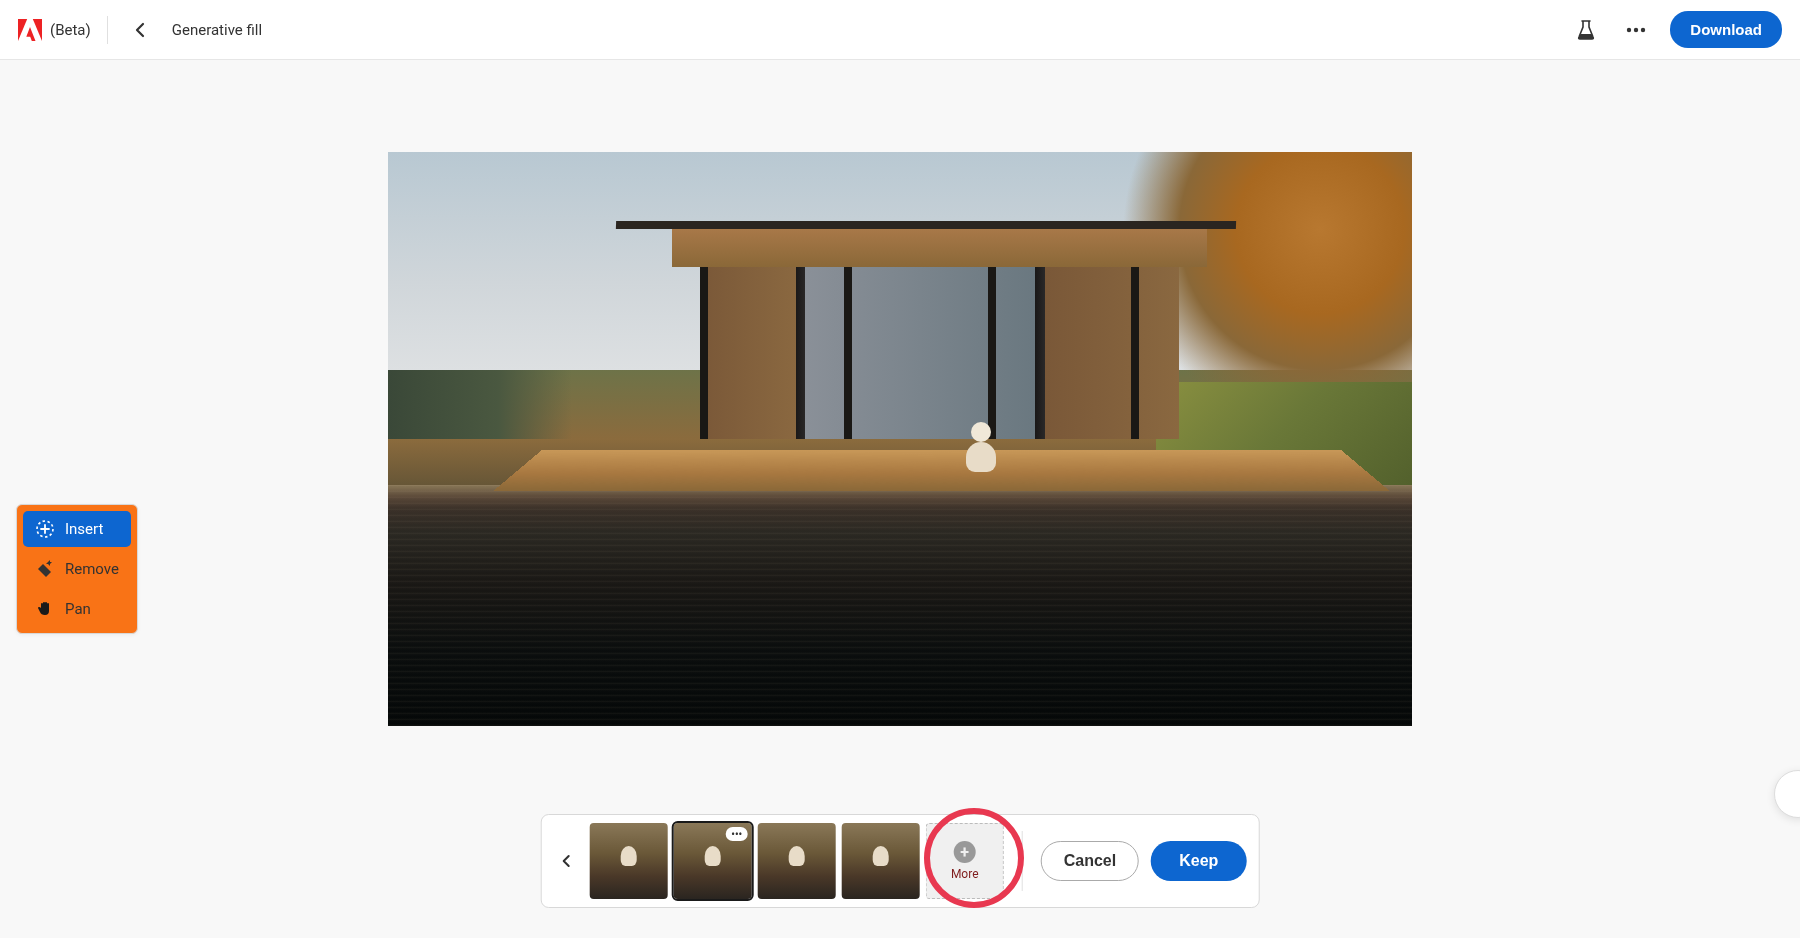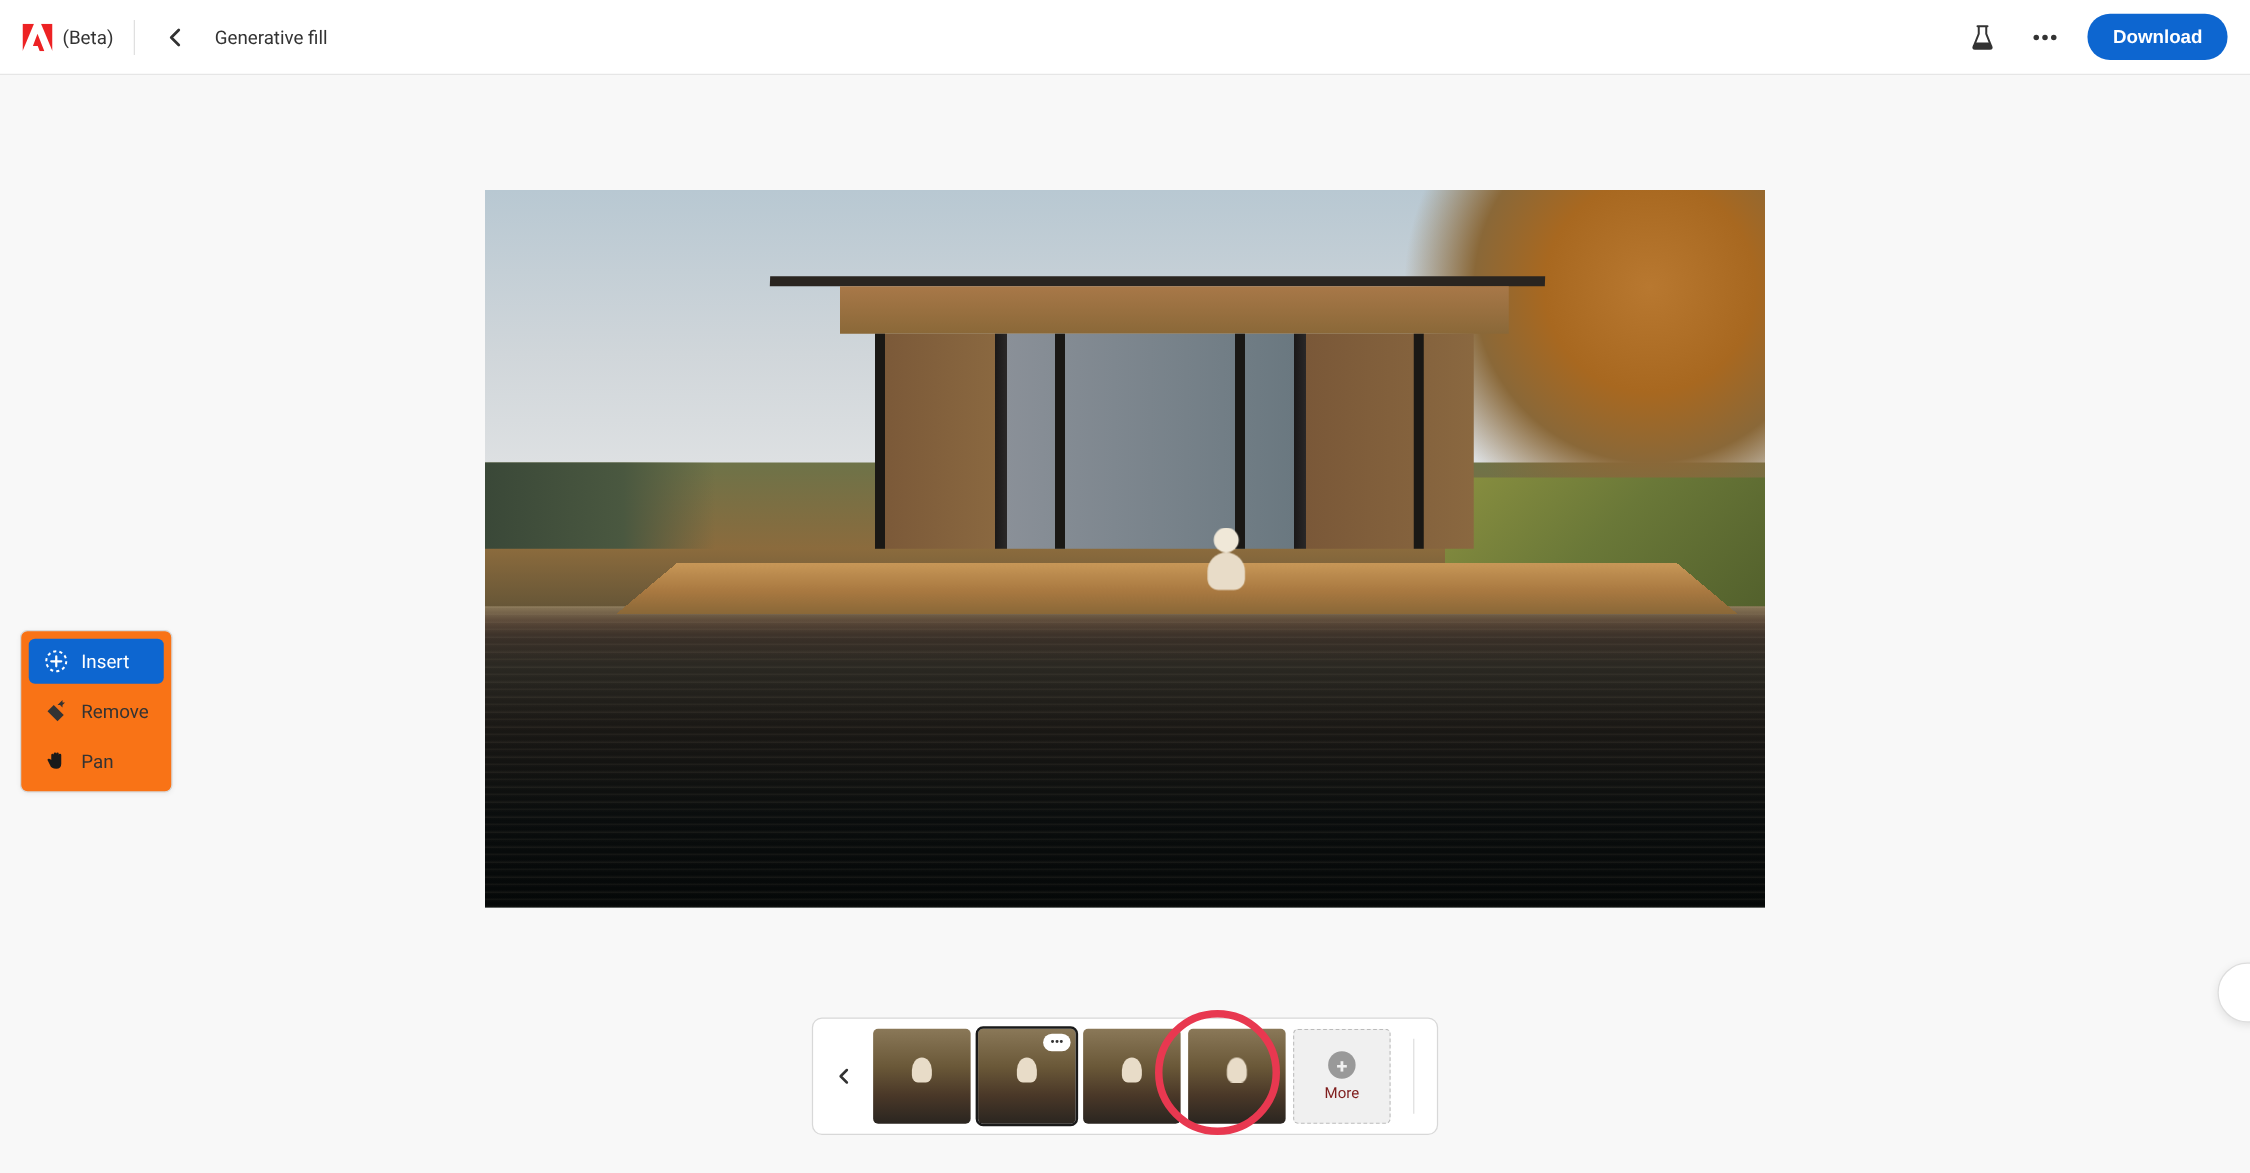--- a/index.html
+++ b/index.html
@@ -533,17 +533,21 @@
     </div>
     <div class="thumb">
       <div class="thumb-dog"></div>
     </div>
     <div class="more-tile">
       <div class="more-plus">+</div>
       <div class="more-label">More</div>
     </div>
   </div>
   <div class="panel-divider"></div>
+  <div class="panel-actions">
+    <button class="btn-cancel">Cancel</button>
+    <button class="btn-keep">Keep</button>
+  </div>
 </div>
 
 <div class="annotation-circle" style="left: 924px; top: 808px;"></div>
 
 <div class="help-btn"></div>
 
 </body></html>

